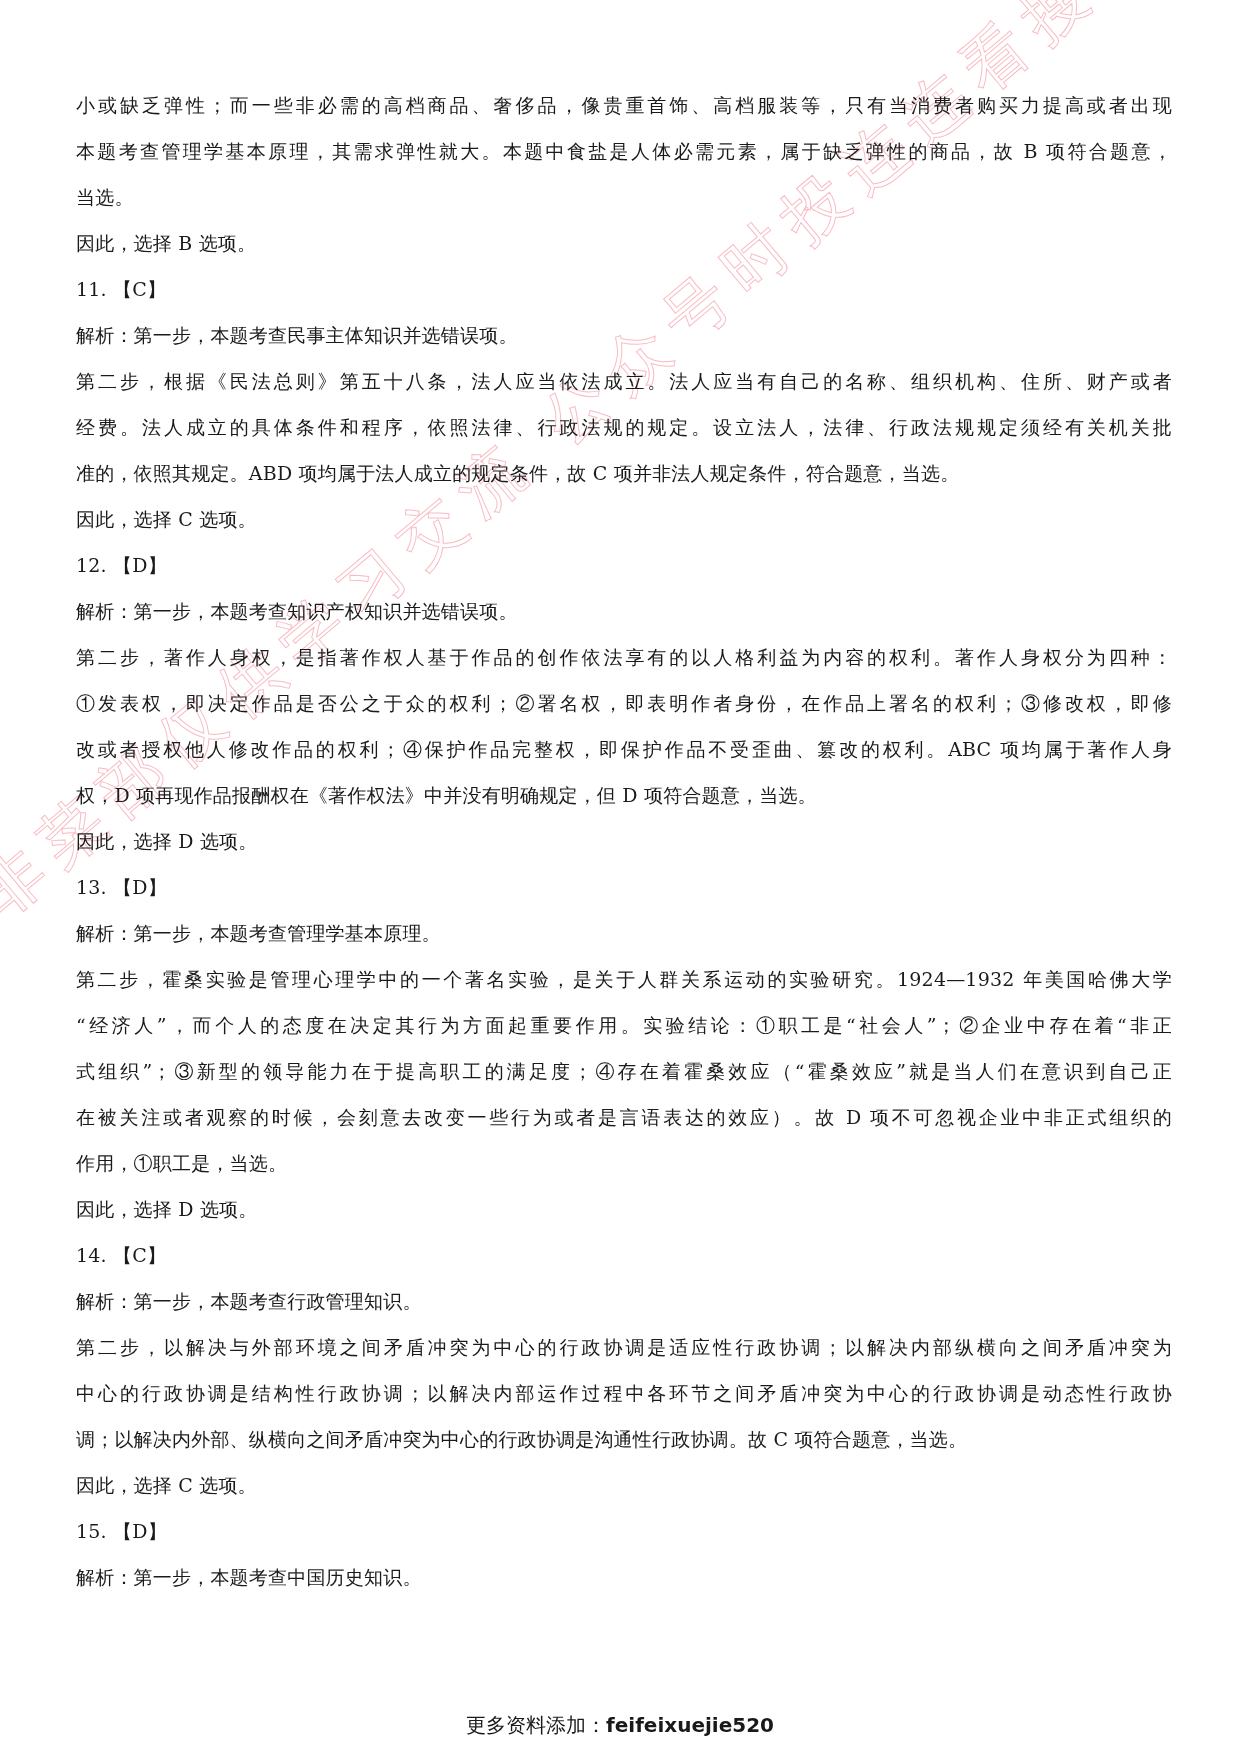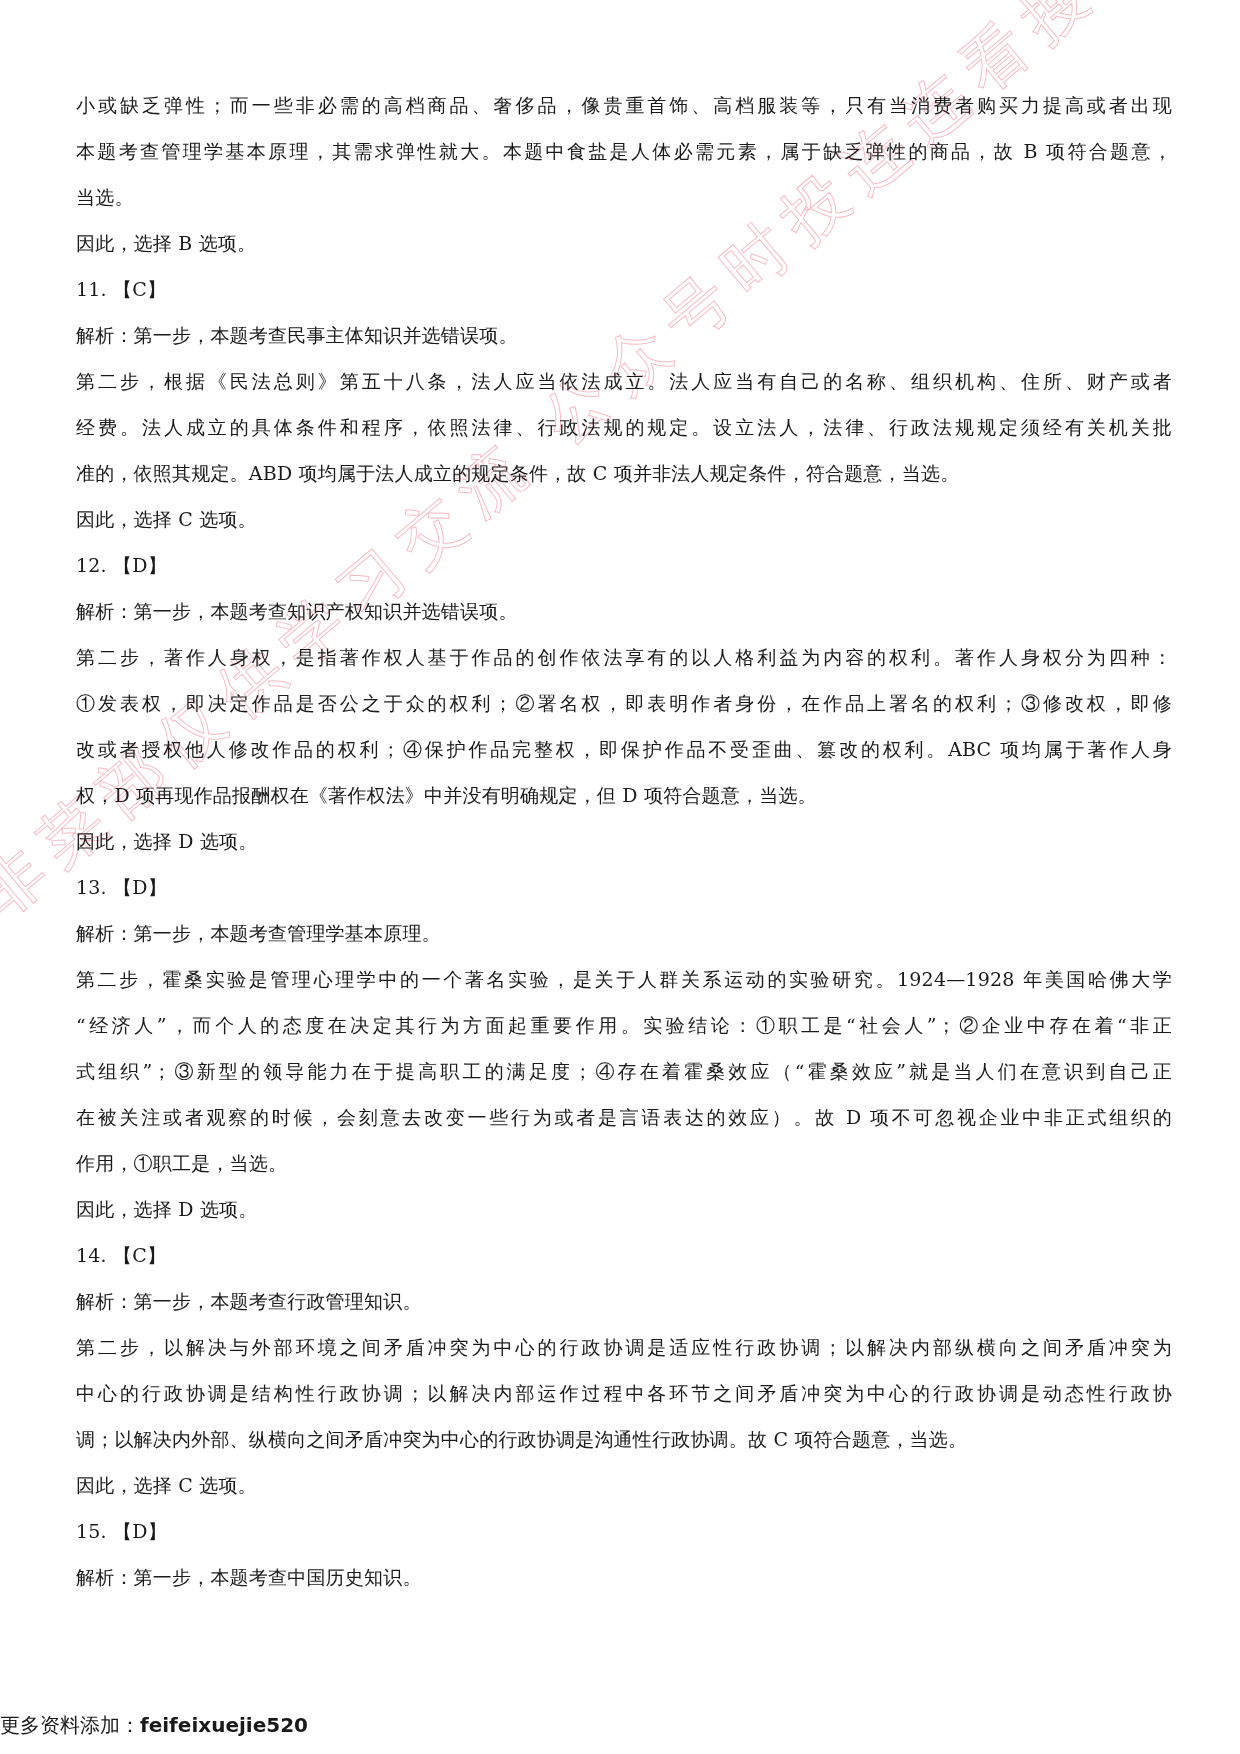--- a/index.html
+++ b/index.html
@@ -2,21 +2,21 @@
 <html><head>
   <meta charset="utf-8">
   <style>
     html, body { margin: 0; padding: 0; background: #ffffff; }
     body { width: 1240px; height: 1754px; position: relative; overflow: hidden;
            font-family: "DejaVu Serif", "Liberation Serif", serif; color: #1a1a1a; }
     .page { position: absolute; left: 0; top: 0; width: 1240px; height: 1754px; }
     .content { position: absolute; left: 76px; top: 82px; width: 1096px; }
     .line { font-size: 19px; line-height: 46px; height: 46px; white-space: nowrap; letter-spacing: 0.2px; }
     .line.just { text-align: justify; text-align-last: justify; }
-    .footer { position: absolute; left: 0; width: 1240px; top: 1712px; font-size: 20px; }
+    .footer { position: absolute; left: 0; width: 1240px; top: 1712px; text-align: center; font-size: 20px; }
     .footer .handle { font-family: "DejaVu Sans", "Liberation Sans", sans-serif; font-weight: bold; }
     .watermark { position: absolute; left: -40px; top: 870px; width: 1500px; transform-origin: 0 0;
                  transform: rotate(-40deg); color: rgba(235, 60, 80, 0.38); font-size: 64px;
                  letter-spacing: 14px; white-space: nowrap; pointer-events: none;
                  font-family: "DejaVu Sans", "Liberation Sans", sans-serif; font-weight: 300;
                  -webkit-text-stroke: 1px rgba(235,60,80,0.35); color: transparent; }
   </style>
 </head>
 <body>
 
@@ -37,21 +37,21 @@
     <div class="line">因此，选择 C 选项。</div>
     <div class="line">12. 【D】</div>
     <div class="line">解析：第一步，本题考查知识产权知识并选错误项。</div>
     <div class="line just">第二步，著作人身权，是指著作权人基于作品的创作依法享有的以人格利益为内容的权利。著作人身权分为四种：</div>
     <div class="line just">①发表权，即决定作品是否公之于众的权利；②署名权，即表明作者身份，在作品上署名的权利；③修改权，即修</div>
     <div class="line just">改或者授权他人修改作品的权利；④保护作品完整权，即保护作品不受歪曲、篡改的权利。ABC 项均属于著作人身</div>
     <div class="line">权，D 项再现作品报酬权在《著作权法》中并没有明确规定，但 D 项符合题意，当选。</div>
     <div class="line">因此，选择 D 选项。</div>
     <div class="line">13. 【D】</div>
     <div class="line">解析：第一步，本题考查管理学基本原理。</div>
-    <div class="line just">第二步，霍桑实验是管理心理学中的一个著名实验，是关于人群关系运动的实验研究。1924—1928 年美国哈佛大学</div>
+    <div class="line just">第二步，霍桑实验是管理心理学中的一个著名实验，是关于人群关系运动的实验研究。1924—1932 年美国哈佛大学</div>
     <div class="line just">“经济人”，而个人的态度在决定其行为方面起重要作用。实验结论：①职工是“社会人”；②企业中存在着“非正</div>
     <div class="line just">式组织”；③新型的领导能力在于提高职工的满足度；④存在着霍桑效应（“霍桑效应”就是当人们在意识到自己正</div>
     <div class="line just">在被关注或者观察的时候，会刻意去改变一些行为或者是言语表达的效应）。故 D 项不可忽视企业中非正式组织的</div>
     <div class="line">作用，①职工是，当选。</div>
     <div class="line">因此，选择 D 选项。</div>
     <div class="line">14. 【C】</div>
     <div class="line">解析：第一步，本题考查行政管理知识。</div>
     <div class="line just">第二步，以解决与外部环境之间矛盾冲突为中心的行政协调是适应性行政协调；以解决内部纵横向之间矛盾冲突为</div>
     <div class="line just">中心的行政协调是结构性行政协调；以解决内部运作过程中各环节之间矛盾冲突为中心的行政协调是动态性行政协</div>
     <div class="line">调；以解决内外部、纵横向之间矛盾冲突为中心的行政协调是沟通性行政协调。故 C 项符合题意，当选。</div>

